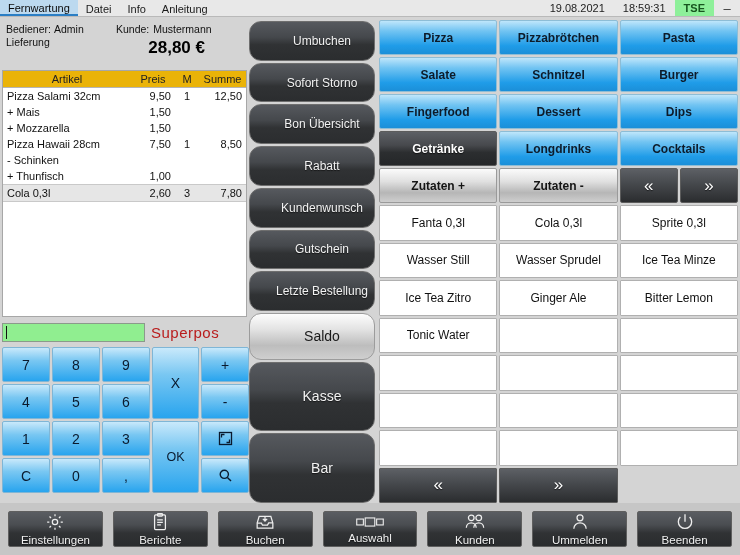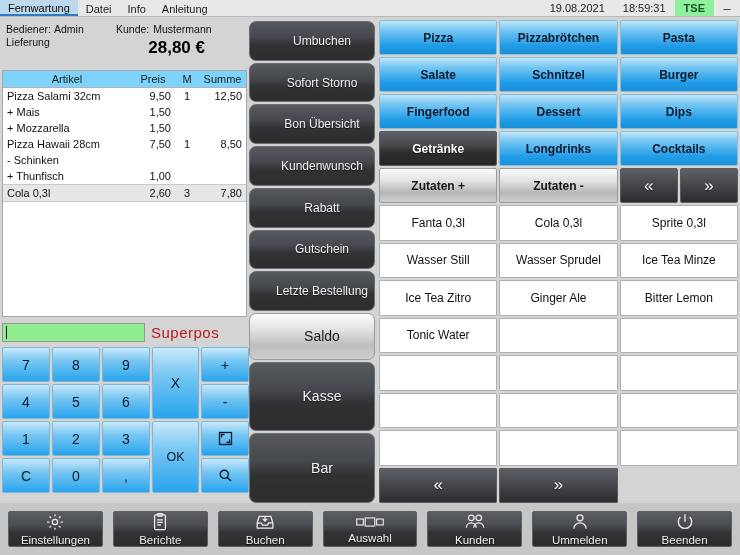--- a/index.html
+++ b/index.html
@@ -63,21 +63,21 @@
   }
 
   
   .receipt {
     flex: 1; background: #fff; border: 1px solid #a7a7a7;
     display: flex; flex-direction: column; overflow: hidden;
   }
   table.rc { width: 100%; border-collapse: collapse; font-size: 11px; color: #111; }
   table.rc th {
     font-weight: normal; font-size: 11px; color: #222;
-    background: #7dd3fc; border-bottom: 1px solid #b5b5b5;
+    background: #eab308; border-bottom: 1px solid #b5b5b5;
     padding: 2px 4px; 
   }
   table.rc th.c-art { width: 128px; }
   table.rc th.c-preis { width: 44px; }
   table.rc th.c-m { width: 24px; }
   table.rc th.c-sum { width: 47px; }
   table.rc td { padding: 2px 4px; font-size: 11px; }
   table.rc td.t-art  { text-align: left; }
   table.rc td.t-num  { text-align: right; }
   table.rc td.t-m    { text-align: center; }
@@ -101,21 +101,21 @@
     border: 1px solid #7fb6d6; border-radius: 2px;
     display: flex; align-items: center; justify-content: center;
     font-size: 14px; color: #0a1a2e; font-weight: normal;
   }
   .key.small { font-size: 12.5px; }
   .key.tall { grid-row: span 2; }
   .key svg { display: block; }
 
   
   .mbtn {
-    border: 1px solid #6e6e6e; border-radius: 7px;
+    border: 1px solid #6e6e6e; border-radius: 12px;
     display: flex; align-items: center; justify-content: center;
     color: #f2f2f2; font-size: 12px; text-align: center;
     background: linear-gradient(to bottom, #56595e 0%, #45484c 40%, #303234 60%, #2b2d2f 100%);
     text-shadow: 0 1px 1px rgba(0,0,0,.6);
     padding-left: 20px;
   }
   .mbtn.h1 { height: 41px; }
   .mbtn.light {
     color: #1a1a1a; text-shadow: none;
     background: linear-gradient(to bottom, #fdfdfd 0%, #e2e2e2 35%, #bdbdbd 70%, #cfcfcf 100%);
@@ -321,22 +321,22 @@
             </svg>
           </div>
         </div>
       </div>
     </div>
 
     <div class="col-mid" id="mid-col">
         <div class="mbtn h1">Umbuchen</div>
         <div class="mbtn h1">Sofort Storno</div>
         <div class="mbtn h1">Bon Übersicht</div>
+        <div class="mbtn h1">Rabatt</div>
         <div class="mbtn h1">Kundenwunsch</div>
-        <div class="mbtn h1">Rabatt</div>
         <div class="mbtn h1">Gutschein</div>
         <div class="mbtn h1">Letzte Bestellung</div>
         <div class="mbtn light saldo">Saldo</div>
         <div class="mbtn big">Kasse</div>
         <div class="mbtn big">Bar</div>
       </div>
 
     <div class="col-right">
       <div class="cat-grid" id="cat-grid">
           <div class="cat">Pizza</div>

